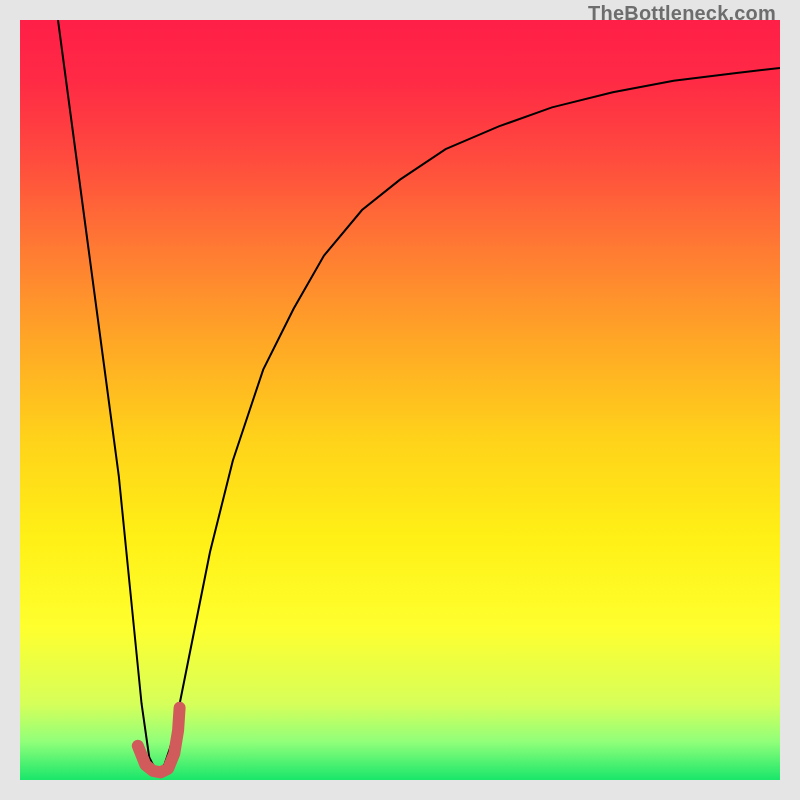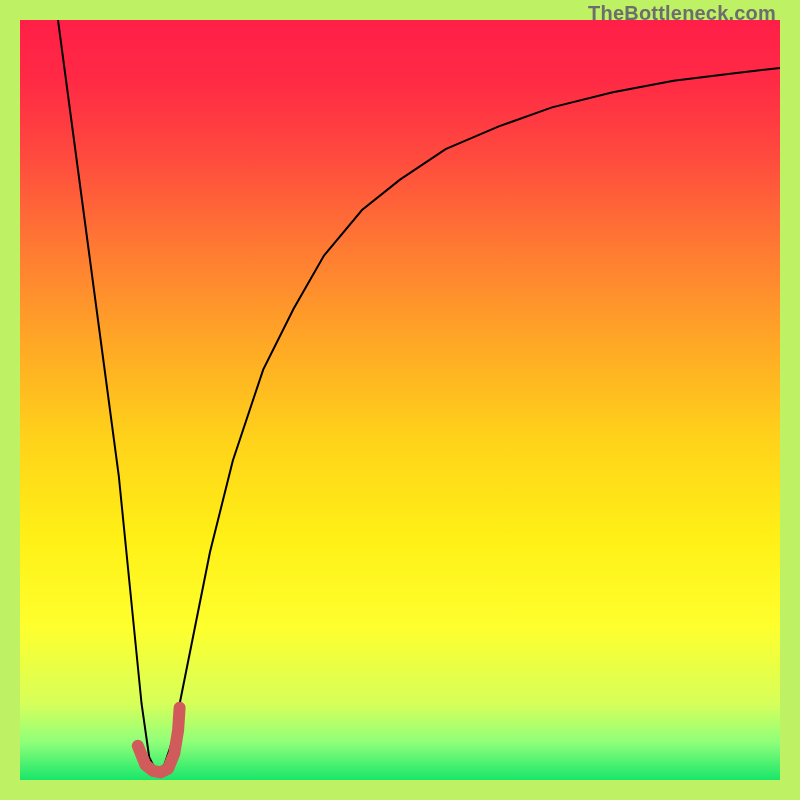--- a/index.html
+++ b/index.html
@@ -7,21 +7,21 @@
     padding: 0;
     width: 800px;
     height: 800px;
     background: #000;
     overflow: hidden;
   }
   .frame {
     position: relative;
     width: 800px;
     height: 800px;
-    background: #bef264;
+    background: #e5e5e5;
   }
   .plot-area {
     position: absolute;
     left: 20px;
     top: 20px;
     width: 760px;
     height: 760px;
     overflow: hidden;
   }
   .watermark {

